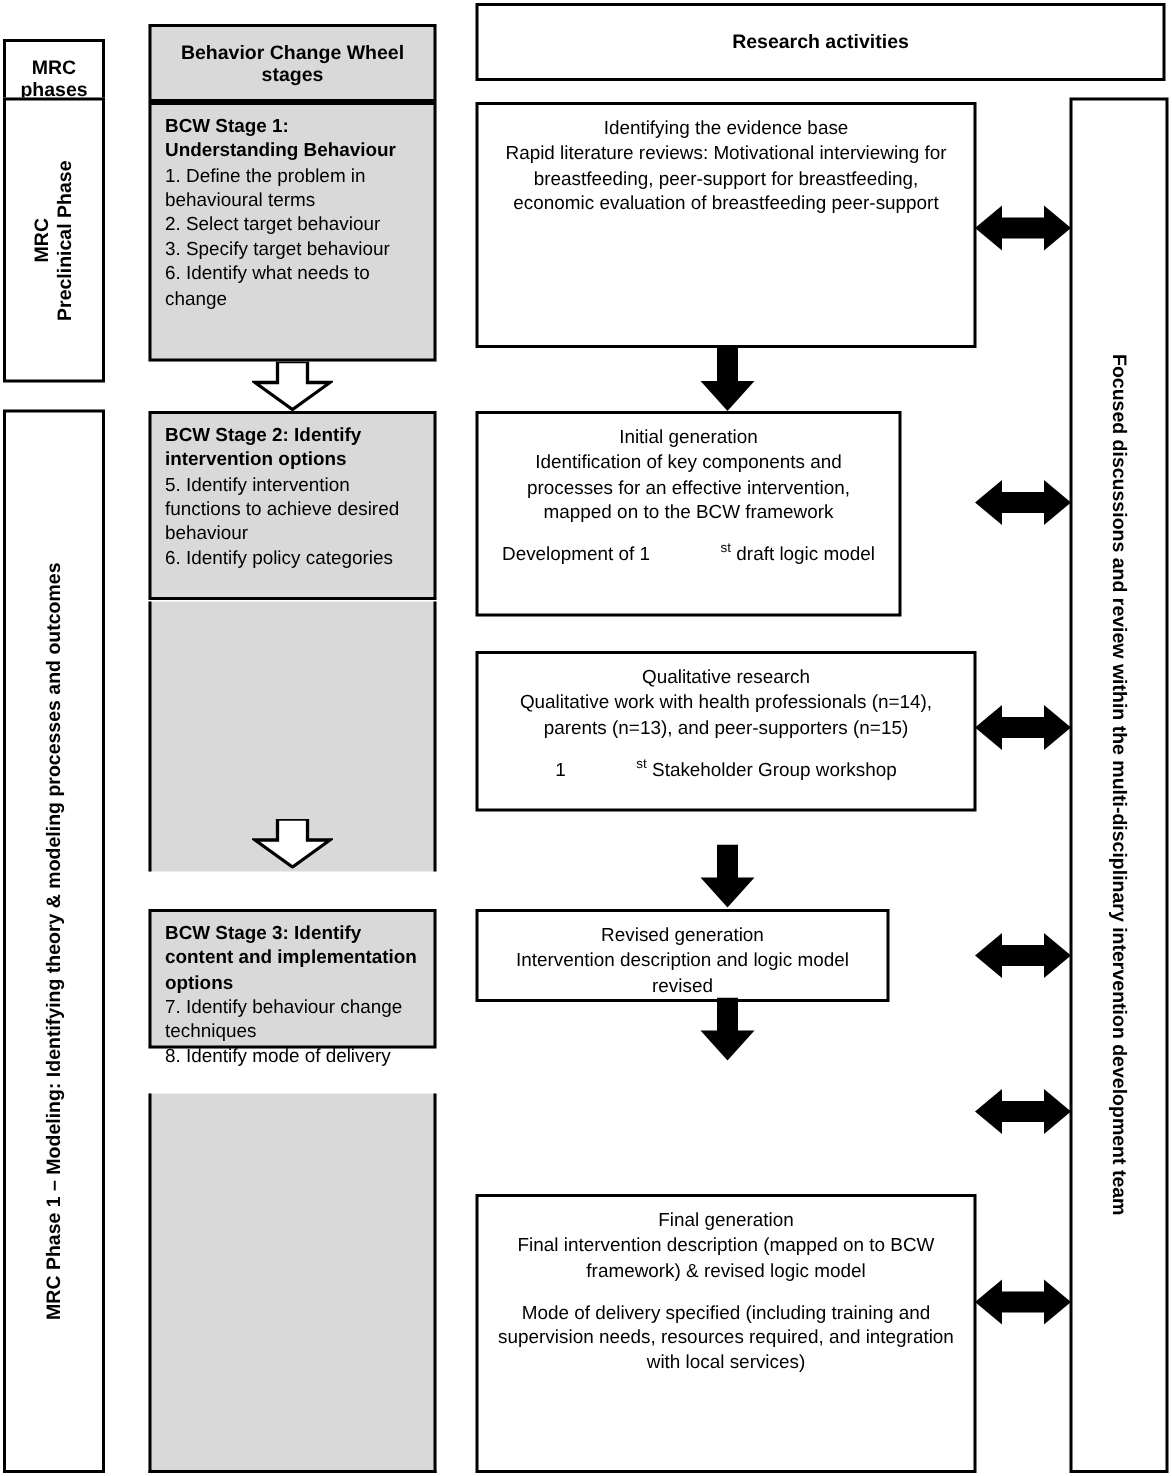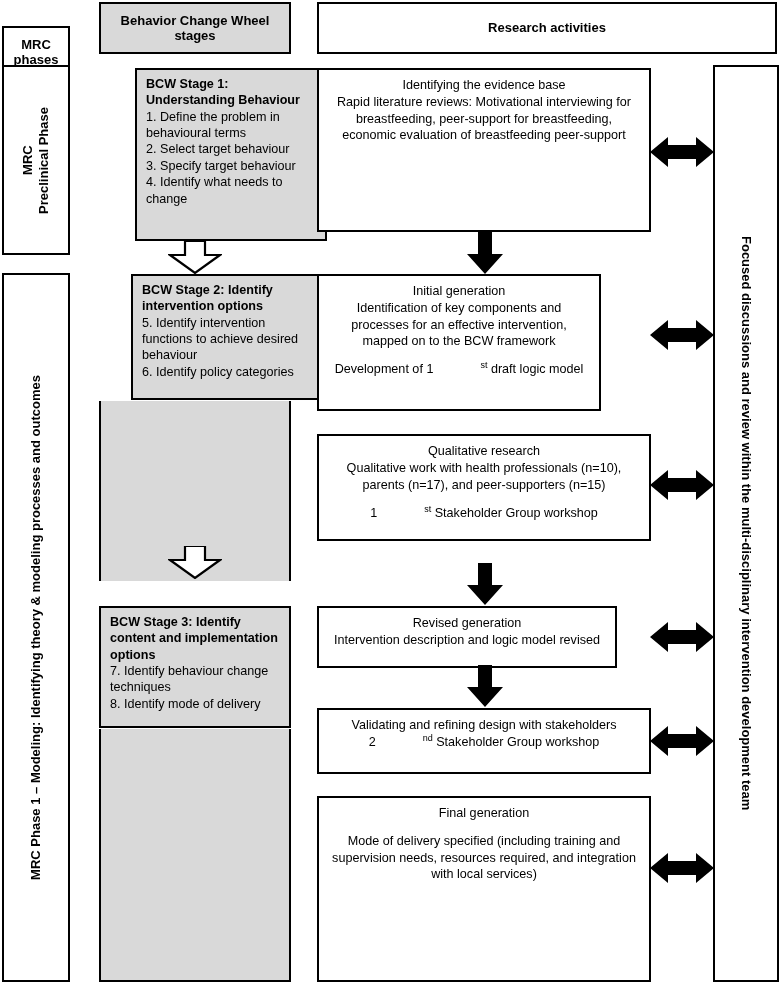--- a/index.html
+++ b/index.html
@@ -103,66 +103,66 @@
 </style>
 </head>
 <body>
 
 <div id="page">
 
   <div class="box hdr" style="left:2px; top:2px; width:68px; height:52px;margin-top:24px;">
     <span>MRC phases</span>
   </div>
 
-  <div class="box hdr grey" style="left:99px; top:2px; width:192px; height:52px;">
+  <div class="box hdr grey" style="left:99px; top:16px; width:192px; height:52px;">
     <span>Behavior Change Wheel stages</span>
   </div>
 
   <div class="box hdr" style="left:317px; top:2px; width:460px; height:52px;">
     <span>Research activities</span>
   </div>
 
   <div class="box vert-label" style="left:2px; top:65px; width:68px; height:190px;">
     <span class="vert-inner">MRC
 Preclinical Phase</span>
   </div>
 
   <div class="box vert-label" style="left:2px; top:273px; width:68px; height:709px;">
     <span class="vert-inner">MRC Phase 1 – Modeling: Identifying theory &amp; modeling processes and outcomes</span>
   </div>
 
-  <div class="box grey stagebox" style="left:99px; top:68px; width:192px; height:173px;margin-left:36px;">
+  <div class="box grey stagebox" style="left:99px; top:68px; width:192px; height:173px;">
     <span class="title">BCW Stage 1: Understanding Behaviour</span>
     <div>1. Define the problem in behavioural terms</div>
     <div>2. Select target behaviour</div>
     <div>3. Specify target behaviour</div>
-    <div>4. Identify what needs to change</div>
+    <div>6. Identify what needs to change</div>
   </div>
 
   <div class="hollow-arrow" style="left:168px; top:241px;">
     <svg width="54" height="33" viewBox="0 0 54 33">
       <polygon points="17,0 37,0 37,14 52,14 27,32 2,14 17,14" fill="#ffffff" stroke="#000000" stroke-width="2.2" stroke-linejoin="miter"></polygon>
     </svg>
   </div>
 
-  <div class="box grey stagebox" style="left:99px; top:274px; width:192px; height:126px;margin-left:32px;">
+  <div class="box grey stagebox" style="left:99px; top:274px; width:192px; height:126px;">
     <span class="title">BCW Stage 2: Identify intervention options</span>
     <div>5. Identify intervention functions to achieve desired behaviour</div>
     <div>6. Identify policy categories</div>
   </div>
 
   <div class="box grey" style="left:99px; top:401px; width:192px; height:180px; border-top:none; border-bottom:none;"></div>
 
   <div class="hollow-arrow" style="left:168px; top:546px;">
     <svg width="54" height="33" viewBox="0 0 54 33">
       <polygon points="17,0 37,0 37,14 52,14 27,32 2,14 17,14" fill="#ffffff" stroke="#000000" stroke-width="2.2" stroke-linejoin="miter"></polygon>
     </svg>
   </div>
 
-  <div class="box grey stagebox" style="left:99px; top:606px; width:192px; height:122px;">
+  <div class="box grey stagebox" style="left:99px; top:606px; width:192px; height:93px;">
     <span class="title">BCW Stage 3: Identify content and implementation options</span>
     <div>7. Identify behaviour change techniques</div>
     <div>8. Identify mode of delivery</div>
   </div>
 
   <div class="box grey" style="left:99px; top:729px; width:192px; height:253px; border-top:none;"></div>
 
   <div class="box actbox" style="left:317px; top:68px; width:334px; height:164px;">
     <span class="title">Identifying the evidence base</span>
     <span class="para">Rapid literature reviews: Motivational interviewing for breastfeeding, peer-support for breastfeeding, economic evaluation of breastfeeding peer-support</span>
@@ -175,48 +175,45 @@
   </div>
 
   <div class="box actbox" style="left:317px; top:274px; width:284px; height:137px;">
     <span class="title">Initial generation</span>
     <span class="para">Identification of key components and processes for an effective intervention, mapped on to the BCW framework</span>
     <span class="para spaced">Development of 1<span class="mini">st</span> draft logic model</span>
   </div>
 
   <div class="box actbox" style="left:317px; top:434px; width:334px; height:107px;">
     <span class="title">Qualitative research</span>
-    <span class="para">Qualitative work with health professionals (n=10), parents (n=17), and peer-supporters (n=15)</span>
+    <span class="para">Qualitative work with health professionals (n=14), parents (n=13), and peer-supporters (n=15)</span>
     <span class="para spaced">1<span class="mini">st</span> Stakeholder Group workshop</span>
   </div>
 
   <div class="solid-arrow" style="left:465px; top:563px;">
     <svg width="40" height="44" viewBox="0 0 40 44">
       <polygon points="13,0 27,0 27,22 38,22 20,42 2,22 13,22" fill="#000000"></polygon>
     </svg>
   </div>
 
-  <div class="box actbox" style="left:317px; top:606px; width:300px; height:62px;">
+  <div class="box actbox" style="left:317px; top:606px; width:276px; height:62px;">
     <span class="title">Revised generation</span>
     <span class="para">Intervention description and logic model revised</span>
   </div>
 
   <div class="solid-arrow" style="left:465px; top:665px;">
     <svg width="40" height="44" viewBox="0 0 40 44">
       <polygon points="13,0 27,0 27,22 38,22 20,42 2,22 13,22" fill="#000000"></polygon>
     </svg>
   </div>
 
-  <div class="box actbox" style="left:317px; top:708px; width:334px; height:66px;">
-    <span class="title">Validating and refining design with stakeholders</span>
-    <span class="para">2<span class="mini">nd</span> Stakeholder Group workshop</span>
-  </div>
 
   <div class="box actbox" style="left:317px; top:796px; width:334px; height:186px;">
     <span class="title">Final generation</span>
+    <span class="para">Final intervention description (mapped on to BCW framework) &amp; revised logic model</span>
     <span class="para spaced">Mode of delivery specified (including training and supervision needs, resources required, and integration with local services)</span>
   </div>
 
   <div class="box vert-label" style="left:713px; top:65px; width:66px; height:917px;">
     <span class="vert-inner-rl">Focused discussions and review within the multi-disciplinary intervention development team</span>
   </div>
 
   <div class="dbl-arrow" style="left:650px; top:133px;">
     <svg width="64" height="38" viewBox="0 0 64 38">
       <polygon points="0,19 18,4 18,12 46,12 46,4 64,19 46,34 46,26 18,26 18,34" fill="#000000"></polygon>

